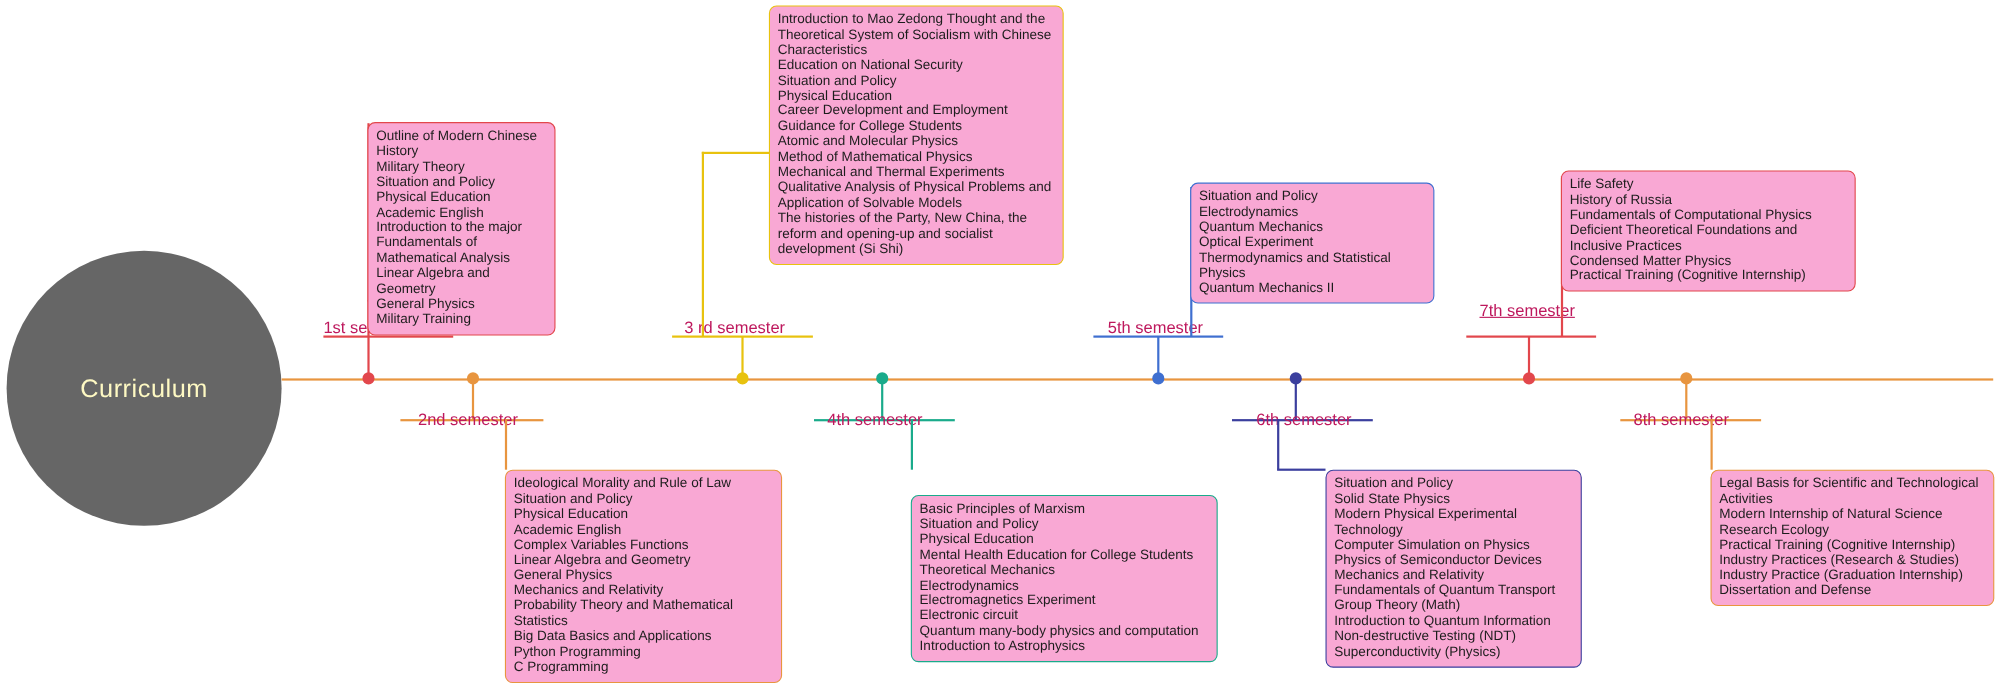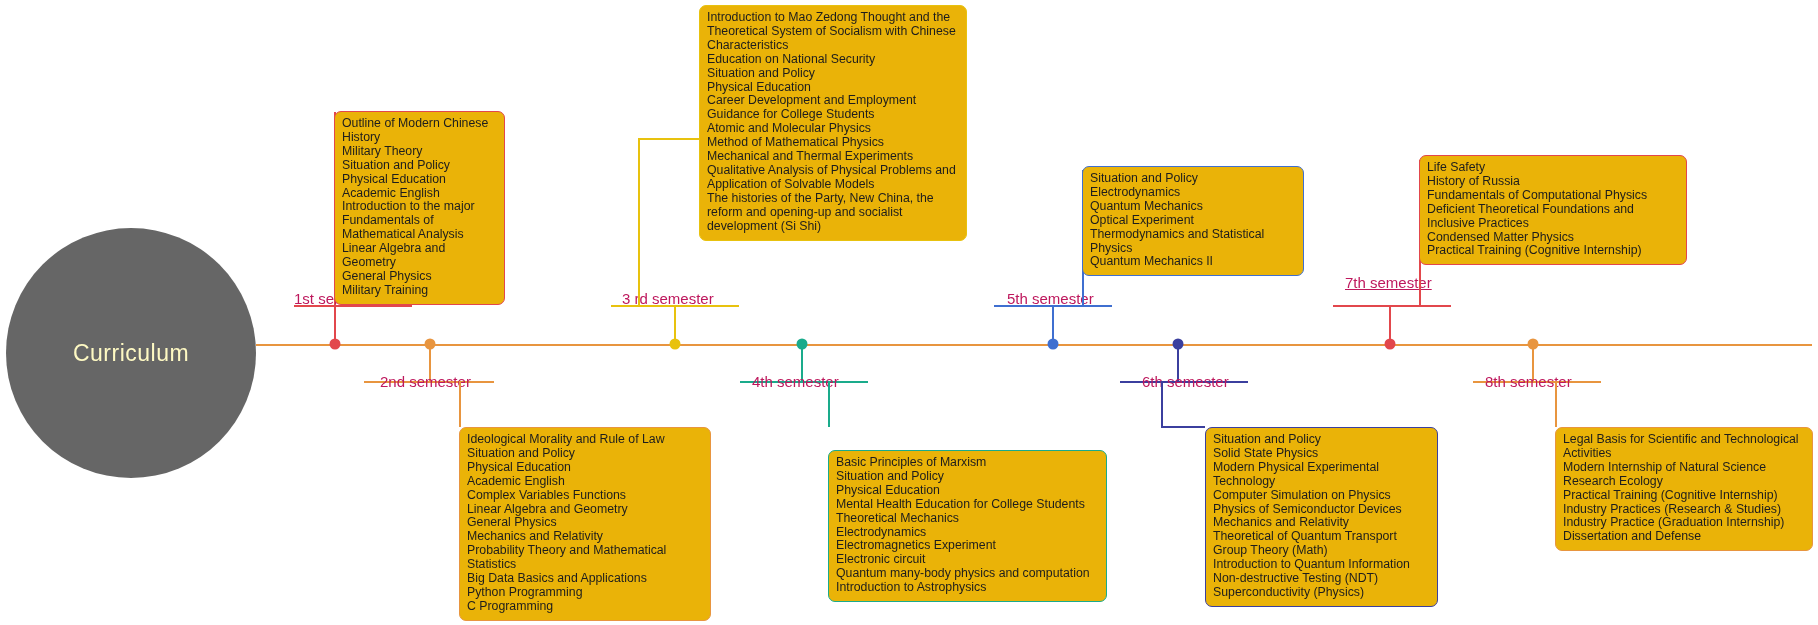--- a/index.html
+++ b/index.html
@@ -81,21 +81,21 @@
     white-space: nowrap;
     font-family: "Liberation Sans", sans-serif;
   }
 
   
   .box {
     position: absolute;
     border-width: 1.5px;
     border-style: solid;
     border-radius: 7px;
-    background: #eab308;
+    background: #f9a8d4;
     padding: 5px 7px 6px 7px;
     box-sizing: border-box;
   }
   .box ul {
     margin: 0;
     padding: 0;
     list-style: none;
   }
   .box li {
     font-size: 12.3px;
@@ -223,21 +223,21 @@
   <div class="drop" style="left:1161px; top:381px; height:46px; background:#3b3f9e;"></div>
   <div class="rail" style="left:1161px; top:426px; width:44px; background:#3b3f9e;"></div>
   <div class="box" style="left:1205px; top:427px; width:233px; border-color:#3b3f9e;">
     <ul>
       <li>Situation and Policy</li>
       <li>Solid State Physics</li>
       <li>Modern Physical Experimental Technology</li>
       <li>Computer Simulation on Physics</li>
       <li>Physics of Semiconductor Devices</li>
       <li>Mechanics and Relativity</li>
-      <li>Theoretical of Quantum Transport</li>
+      <li>Fundamentals of Quantum Transport</li>
       <li>Group Theory (Math)</li>
       <li>Introduction to Quantum Information</li>
       <li>Non-destructive Testing (NDT)</li>
       <li>Superconductivity (Physics)</li>
     </ul>
   </div>
 
   <div class="node-dot" style="left:1390px; top:344px; background:#e2474c;"></div>
   <div class="stem" style="left:1389px; top:306px; height:38px; background:#e2474c;"></div>
   <div class="rail" style="left:1333px; top:305px; width:118px; background:#e2474c;"></div>

